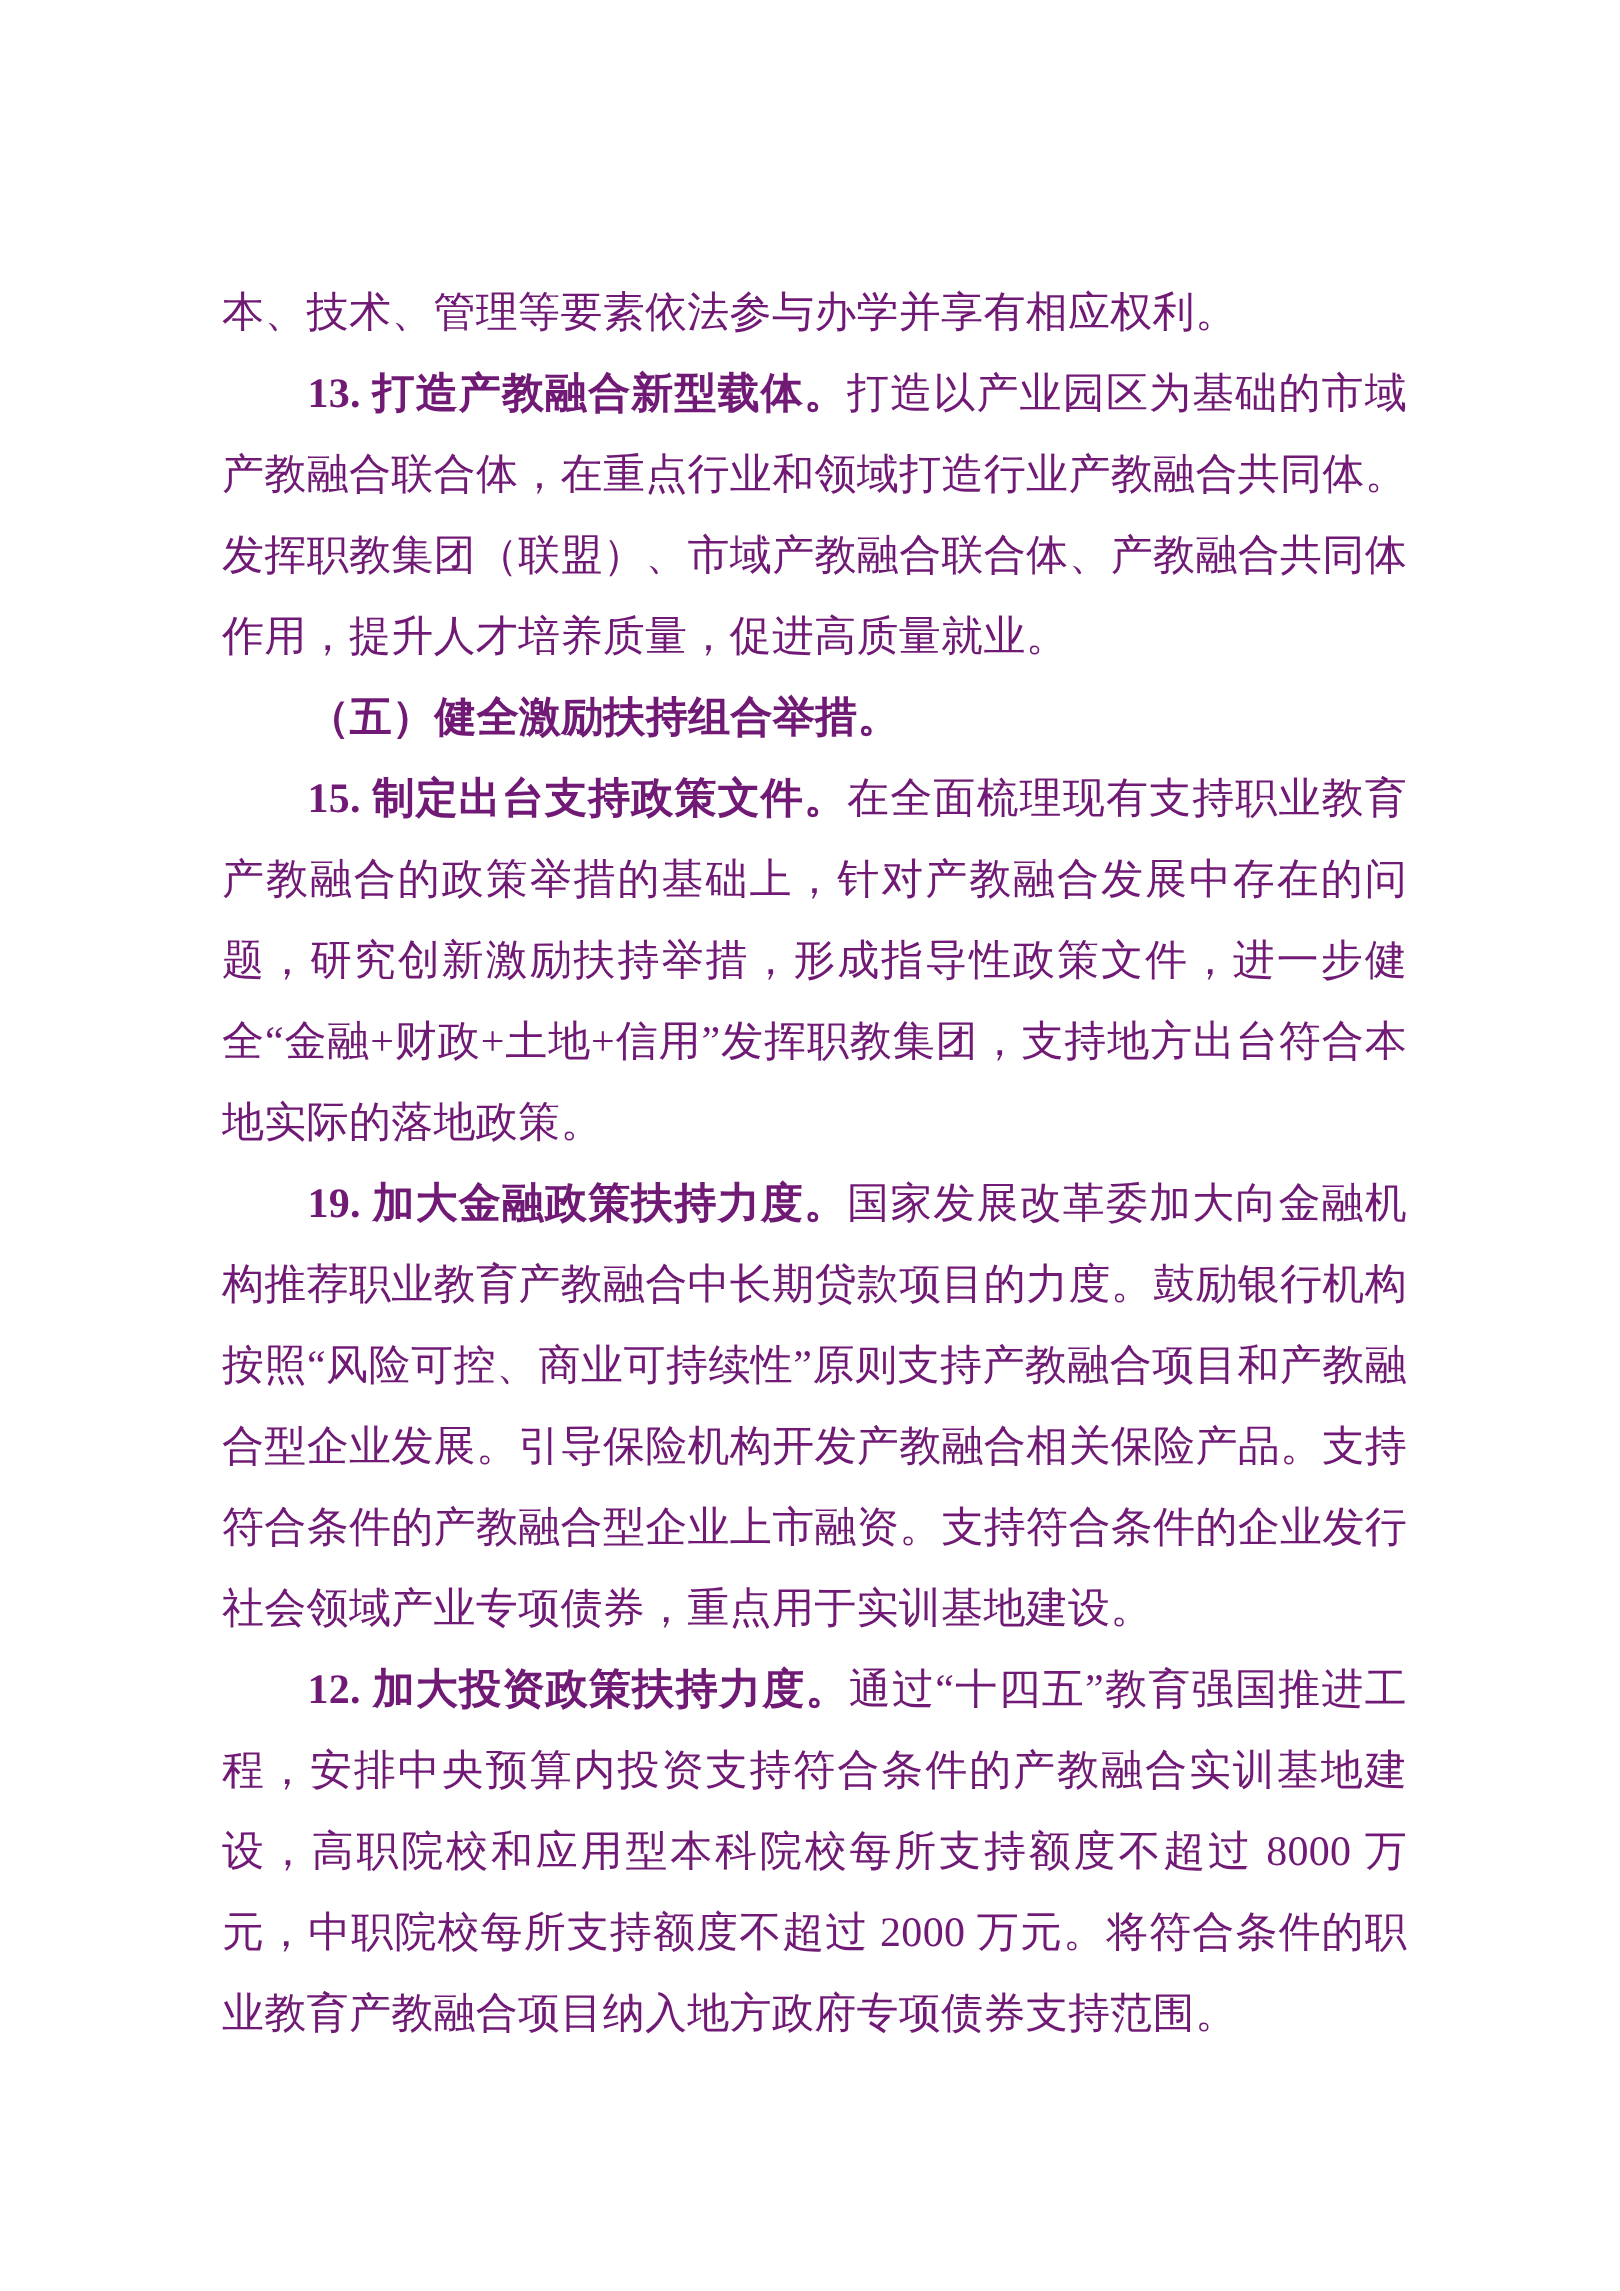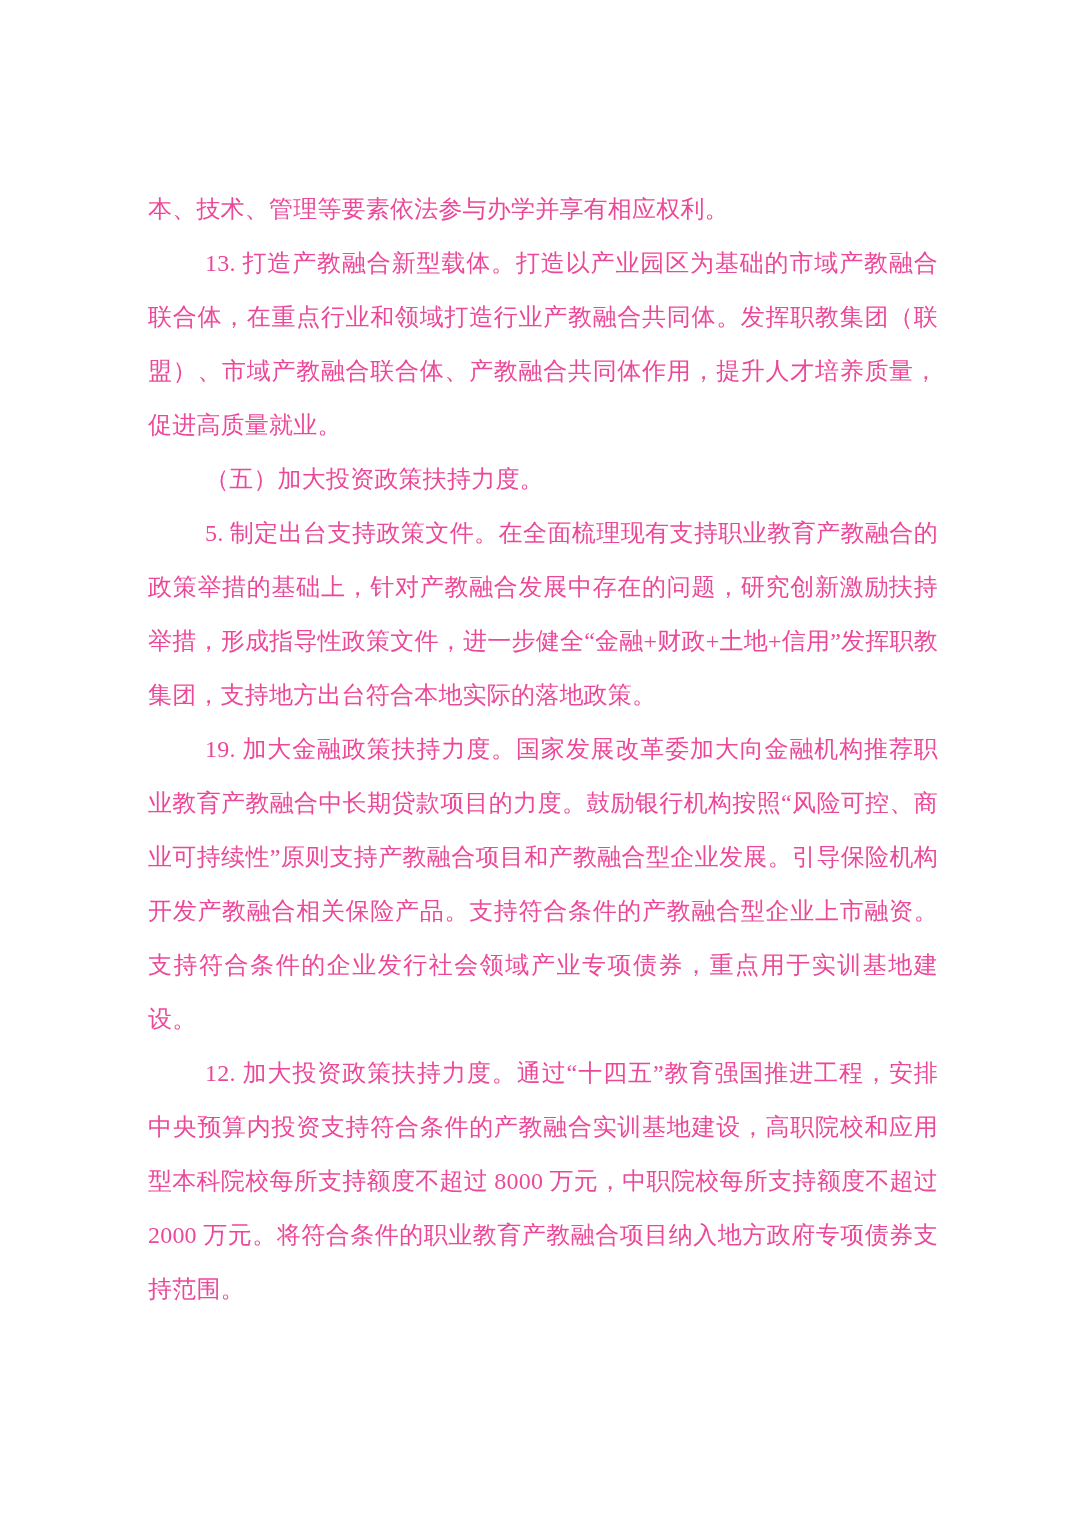--- a/index.html
+++ b/index.html
@@ -17,46 +17,46 @@
   }
   .text-block {
     position: absolute;
     left: 148px;
     top: 182px;
     width: 790px;
   }
   .para {
     margin: 0;
     padding: 0;
-    font-size: 24px;
+    font-size: 28px;
     line-height: 54px;
-    color: #ec4899;
+    color: #701a75;
     text-align: justify;
     letter-spacing: 0.2px;
     word-break: break-all;
   }
   .para.indent {
     text-indent: 57px;
   }
   .lead {
-    font-weight: normal;
+    font-weight: bold;
   }
 </style>
 </head>
 <body>
 
 <div class="page">
   <div class="text-block">
 
     <p class="para"><span>本、技术、管理等要素依法参与办学并享有相应权利。</span></p>
 
     <p class="para indent"><span class="lead">13. 打造产教融合新型载体。</span><span>打造以产业园区为基础的市域产教融合联合体，在重点行业和领域打造行业产教融合共同体。发挥职教集团（联盟）、市域产教融合联合体、产教融合共同体作用，提升人才培养质量，促进高质量就业。</span></p>
 
-    <p class="para indent"><span class="lead">（五）加大投资政策扶持力度。</span></p>
+    <p class="para indent"><span class="lead">（五）健全激励扶持组合举措。</span></p>
 
-    <p class="para indent"><span class="lead">5. 制定出台支持政策文件。</span><span>在全面梳理现有支持职业教育产教融合的政策举措的基础上，针对产教融合发展中存在的问题，研究创新激励扶持举措，形成指导性政策文件，进一步健全“金融+财政+土地+信用”发挥职教集团，支持地方出台符合本地实际的落地政策。</span></p>
+    <p class="para indent"><span class="lead">15. 制定出台支持政策文件。</span><span>在全面梳理现有支持职业教育产教融合的政策举措的基础上，针对产教融合发展中存在的问题，研究创新激励扶持举措，形成指导性政策文件，进一步健全“金融+财政+土地+信用”发挥职教集团，支持地方出台符合本地实际的落地政策。</span></p>
 
     <p class="para indent"><span class="lead">19. 加大金融政策扶持力度。</span><span>国家发展改革委加大向金融机构推荐职业教育产教融合中长期贷款项目的力度。鼓励银行机构按照“风险可控、商业可持续性”原则支持产教融合项目和产教融合型企业发展。引导保险机构开发产教融合相关保险产品。支持符合条件的产教融合型企业上市融资。支持符合条件的企业发行社会领域产业专项债券，重点用于实训基地建设。</span></p>
 
     <p class="para indent"><span class="lead">12. 加大投资政策扶持力度。</span><span>通过“十四五”教育强国推进工程，安排中央预算内投资支持符合条件的产教融合实训基地建设，高职院校和应用型本科院校每所支持额度不超过 8000 万元，中职院校每所支持额度不超过 2000 万元。将符合条件的职业教育产教融合项目纳入地方政府专项债券支持范围。</span></p>
 
   </div>
 </div>
 
 </body></html>

